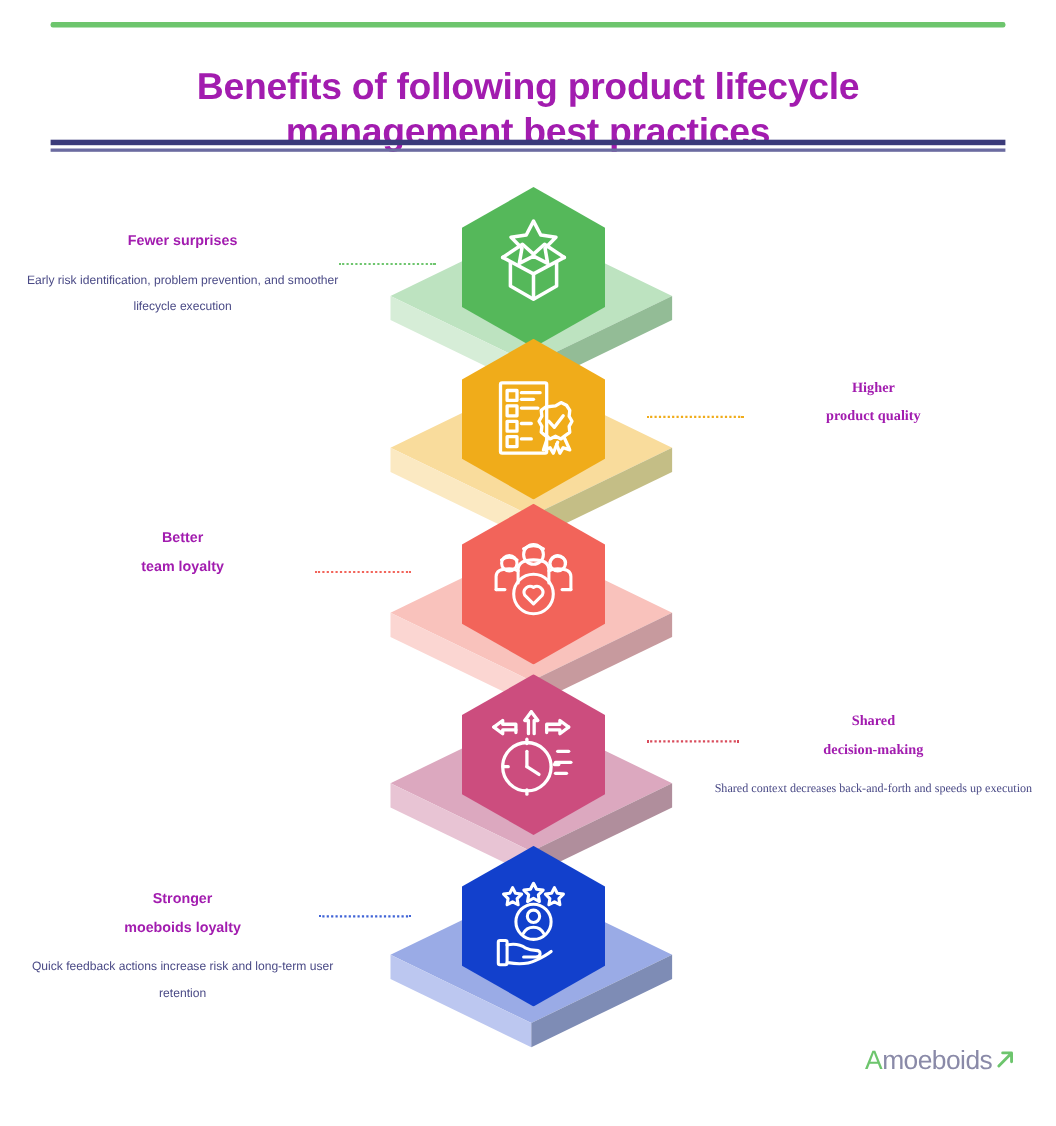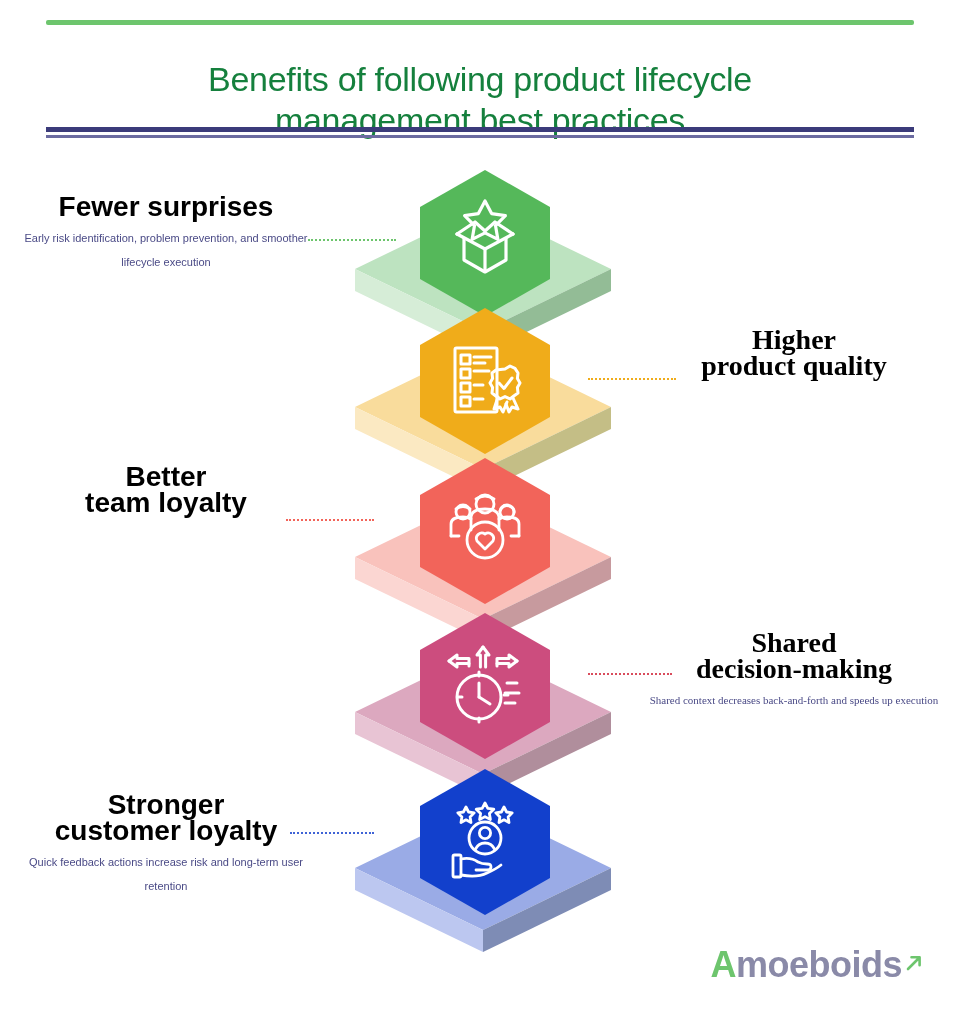--- a/index.html
+++ b/index.html
@@ -10,21 +10,21 @@
   }
   .stage{position:absolute;inset:0;}
 
   
   #rule-top{
     position:absolute;left:46px;top:20px;width:868px;height:5px;
     background:#6DC56D;border-radius:2px;
   }
   #page-title{
     position:absolute;left:110px;top:36px;width:740px;
-    text-align:center;color:#15803d;font-weight:normal;
+    text-align:center;color:#a21caf;font-weight:bold;
     font-size:34px;line-height:41px;letter-spacing:-0.3px;
   }
   #rule-bottom-thick{
     position:absolute;left:46px;top:127px;width:868px;height:5px;background:#3B3B7A;
   }
   #rule-bottom-thin{
     position:absolute;left:46px;top:135px;width:868px;height:3px;background:#6B6BA0;
   }
 
   
@@ -32,37 +32,37 @@
   .plat{position:absolute;left:355px;width:256px;height:146px;}
   .plat svg{display:block;width:256px;height:146px;overflow:visible;}
   .hexwrap{position:absolute;left:420px;width:130px;height:146px;}
   .hexwrap svg{display:block;width:130px;height:146px;}
 
   
   .label{position:absolute;width:300px;}
   .label.left{left:16px;text-align:center;}
   .label.right{right:16px;text-align:center;font-family:Liberation Serif, serif;}
   .label h3{
-    margin:0;color:#000000;font-weight:bold;font-size:28px;line-height:26px;
+    margin:12px;color:#a21caf;font-weight:bold;font-size:13px;line-height:26px;
   }
   .label p{
     margin:7px 0 0 0;color:#4A4A86;font-size:11px;line-height:23.5px;
     font-weight:normal;
   }
 
   
   .dots{position:absolute;height:2px;}
   .dots i{display:block;width:100%;height:0;border-top:2px dotted currentColor;}
 
   
   #brand{
     position:absolute;right:36px;bottom:44px;display:flex;align-items:center;
   }
   #brand .wordmark{
-    font-size:36px;font-weight:bold;color:#8A8AA8;letter-spacing:-0.5px;
+    font-size:24px;font-weight:normal;color:#8A8AA8;letter-spacing:-0.5px;
     line-height:30px;
   }
   #brand .wordmark .accent{color:#6DC56D;}
   #brand .arrow{margin-left:2px;}
 </style>
 </head>
 <body>
 
 <div class="stage">
 
@@ -247,21 +247,21 @@
           <path d="M-9.5,8 q3,-6 9.5,-6 q6.5,0 9.5,6"></path>
           <rect x="-32" y="14" width="8" height="22" rx="1.5"></rect>
           <path d="M-24,18 q10,-2 17,3 q4,2 9,2 q4,0 4,3 q0,3 -4,3 l-11,0"></path>
           <path d="M-24,34 q16,3 26,-2 q9,-4 14,-8"></path>
         </g>
       </svg>
     </div>
     <div class="label left" style="top:792px">
       <h3>
         <span>Stronger</span><br>
-        <span>customer loyalty</span>
+        <span>moeboids loyalty</span>
       </h3>
       <p>Quick feedback actions increase risk and long-term user retention</p>
     </div>
     <div class="dots" style="left:290px;top:832px;width:84px;color:#3F63D6">
         <i></i>
       </div>
   </div>
 
   <div id="brand">
     <div class="wordmark"><span class="accent">A</span><span>moeboids</span></div>

